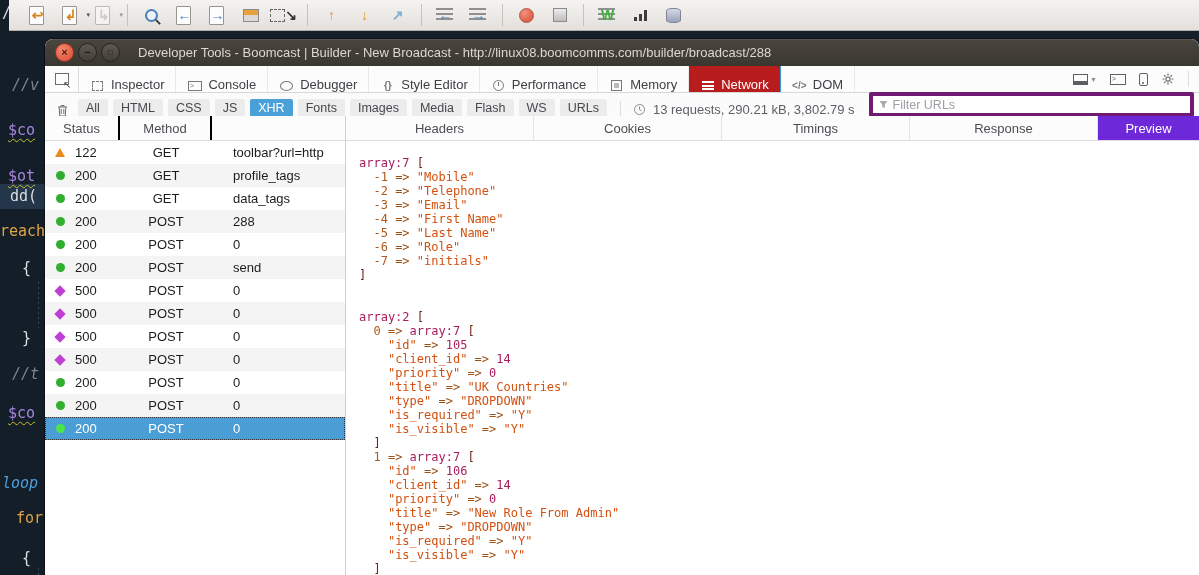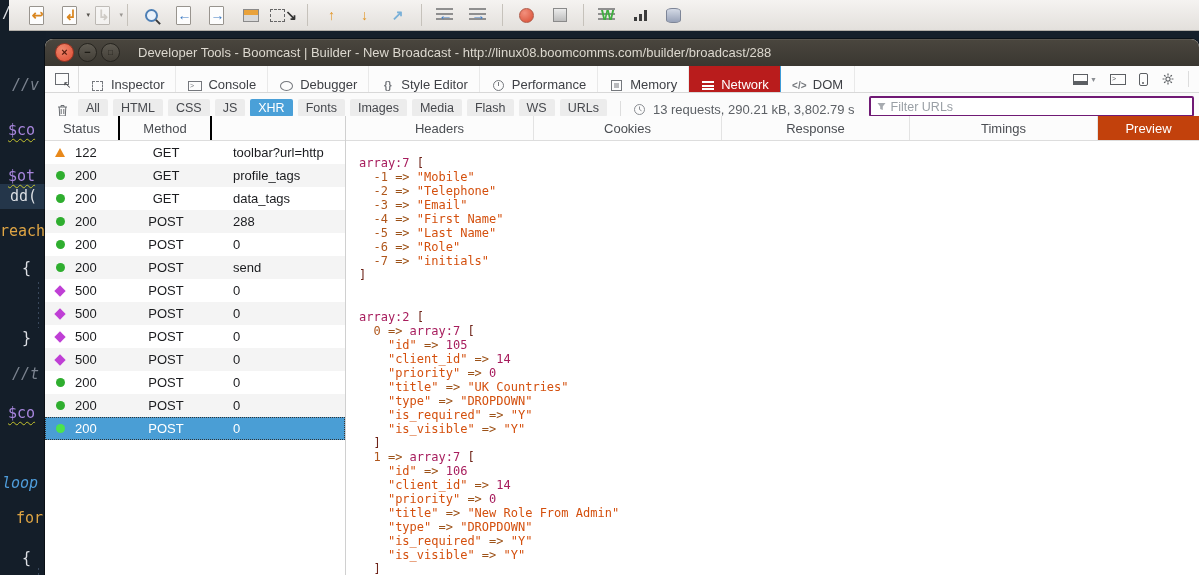--- a/index.html
+++ b/index.html
@@ -83,21 +83,21 @@
   .i-resp::after{content:"";position:absolute;left:2px;bottom:1px;width:2px;height:2px;border-radius:50%;background:currentColor}
   .rsep{width:1px;height:16px;background:#ddd}
 
   
   #filterbar{height:24px;background:#fbfbfb;border-bottom:1px solid #dadada;display:flex;align-items:flex-end;font-size:13px}
   #trash{margin:0 10px 0 12px;display:inline-flex}
   .pill{padding:2px 8px;border-radius:2px;background:#ececec;color:#46484d;margin-right:5px;font-size:12.5px;white-space:nowrap}
   .pill.sel{background:#4aa0d8;color:#fff}
   .fsep{width:1px;height:16px;background:#ddd;margin:0 12px 0 8px}
   #summary{color:#5d6166;display:flex;align-items:center;gap:7px;white-space:nowrap}
-  #filterbox{margin-left:14px;margin-right:5px;flex:1;height:17px;border:2px solid #701a75;border-radius:2px;
+  #filterbox{margin-left:14px;margin-right:5px;flex:1;height:17px;border:4px solid #701a75;border-radius:2px;
     background:#fff;display:flex;align-items:center;padding:0 6px;color:#9aa0a6;font-size:12.5px;gap:5px;min-width:0}
 
   
   #main{position:absolute;top:77px;bottom:0;left:0;right:0;display:flex}
   #reqpane{width:300px;flex:0 0 300px;border-right:1px solid #d0d0d0;display:flex;flex-direction:column;background:#fff}
   #colhdr{height:24px;flex:0 0 24px;border-bottom:1px solid #ddd;display:grid;grid-template-columns:75px 92px 1fr;
     font-size:13px;color:#4b4e53;background:#fcfcfc}
   #colhdr div{display:flex;align-items:center;justify-content:center;border-right:2px solid #000000}
   #colhdr div:last-child{border-right:none}
   #rows{flex:1;overflow:hidden}
@@ -109,21 +109,21 @@
   .cir{width:9px;height:9px;border-radius:50%;background:#2fae2f}
   .rrow.sel .cir{background:#4ce44c}
   .dia{width:8px;height:8px;background:#bf3fd5;transform:rotate(45deg)}
   .mcell{text-align:center}
   .fcell{padding-left:21px;overflow:hidden;white-space:nowrap}
 
   #detpane{flex:1;min-width:0;display:flex;flex-direction:column;background:#fff}
   #dettabs{height:24px;flex:0 0 24px;border-bottom:1px solid #ddd;display:flex;font-size:13px;color:#4b4e53;background:#fcfcfc}
   .dtt{flex:1;display:flex;align-items:center;justify-content:center;border-right:1px solid #e3e3e3;white-space:nowrap}
   .dtt:last-child{border-right:none}
-  .dtt.sel{flex:0 0 101px;background:#c2410c;color:#fff}
+  .dtt.sel{flex:0 0 101px;background:#6d28d9;color:#fff}
   #preview{flex:1;overflow:hidden;padding:15px 0 0 13px;font:12px "DejaVu Sans Mono",monospace;line-height:14px;white-space:pre;color:#333}
   .c-n{color:#a71d5d}.c-k{color:#b0571c}.c-o{color:#9c5117}.c-s{color:#d4500e}.c-b{color:#6e2318}.c-p{color:#333}
 </style>
 </head>
 <body>
 
 <div id="editor-pane">
   <div id="cur-line"></div>
   <div class="guide" style="top:282px;height:46px"></div>
   <div class="guide" style="top:568px;height:7px"></div>
@@ -450,22 +450,22 @@
             <span>200</span>
             <span class="mcell">POST</span>
             <span class="fcell">0</span>
           </div>
         </div>
     </div>
     <div id="detpane">
       <div id="dettabs">
           <div class="dtt">Headers</div>
           <div class="dtt">Cookies</div>
+          <div class="dtt">Timings</div>
           <div class="dtt">Response</div>
-          <div class="dtt">Timings</div>
           <div class="dtt sel">Preview</div>
         </div>
       <div id="preview"><span class="c-n">array:7</span><span class="c-b"> [</span>
 <span class="c-p">  </span><span class="c-k">-1</span><span class="c-o"> =&gt; </span><span class="c-s">"Mobile"</span>
 <span class="c-p">  </span><span class="c-k">-2</span><span class="c-o"> =&gt; </span><span class="c-s">"Telephone"</span>
 <span class="c-p">  </span><span class="c-k">-3</span><span class="c-o"> =&gt; </span><span class="c-s">"Email"</span>
 <span class="c-p">  </span><span class="c-k">-4</span><span class="c-o"> =&gt; </span><span class="c-s">"First Name"</span>
 <span class="c-p">  </span><span class="c-k">-5</span><span class="c-o"> =&gt; </span><span class="c-s">"Last Name"</span>
 <span class="c-p">  </span><span class="c-k">-6</span><span class="c-o"> =&gt; </span><span class="c-s">"Role"</span>
 <span class="c-p">  </span><span class="c-k">-7</span><span class="c-o"> =&gt; </span><span class="c-s">"initials"</span>

